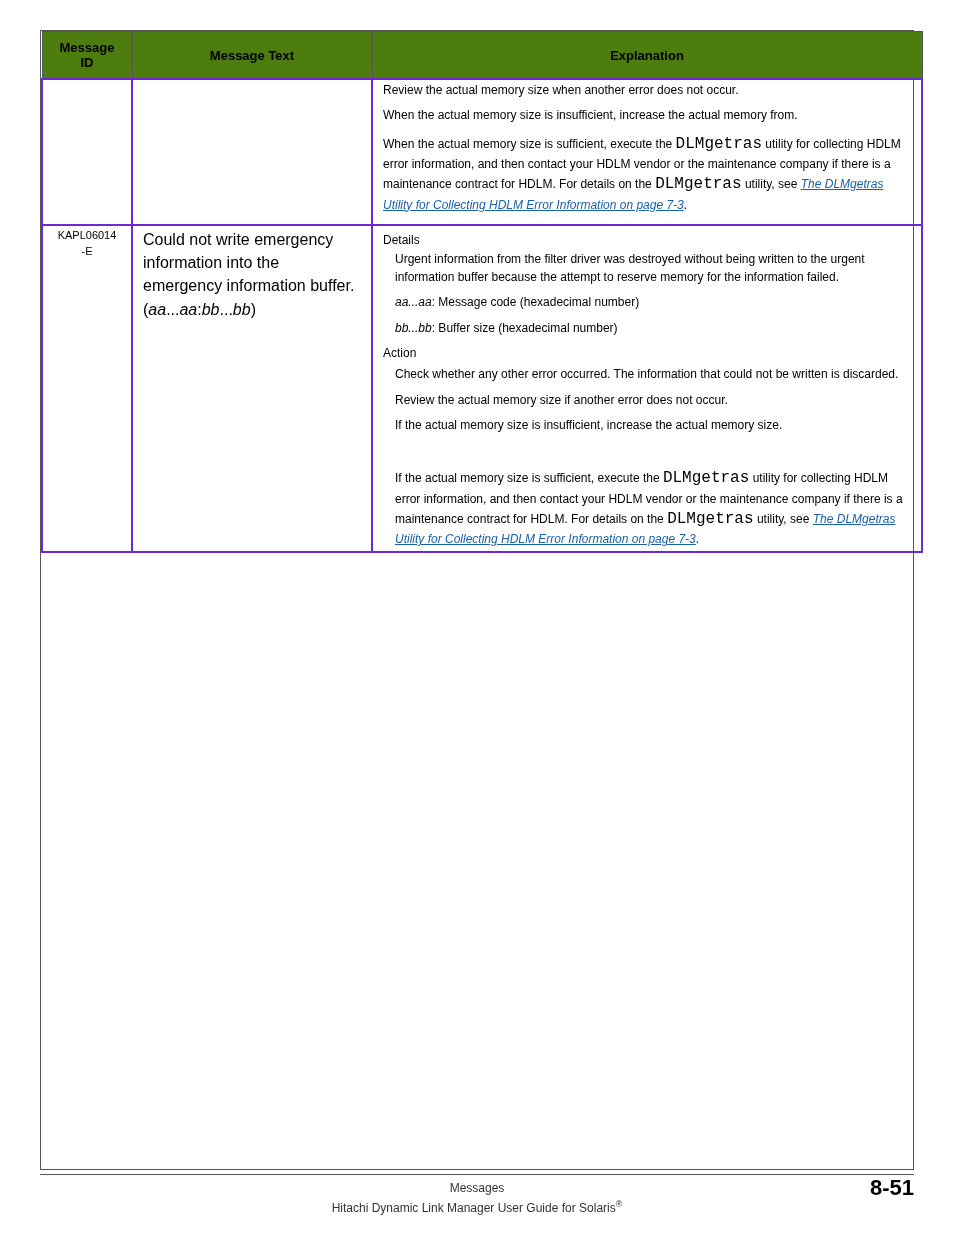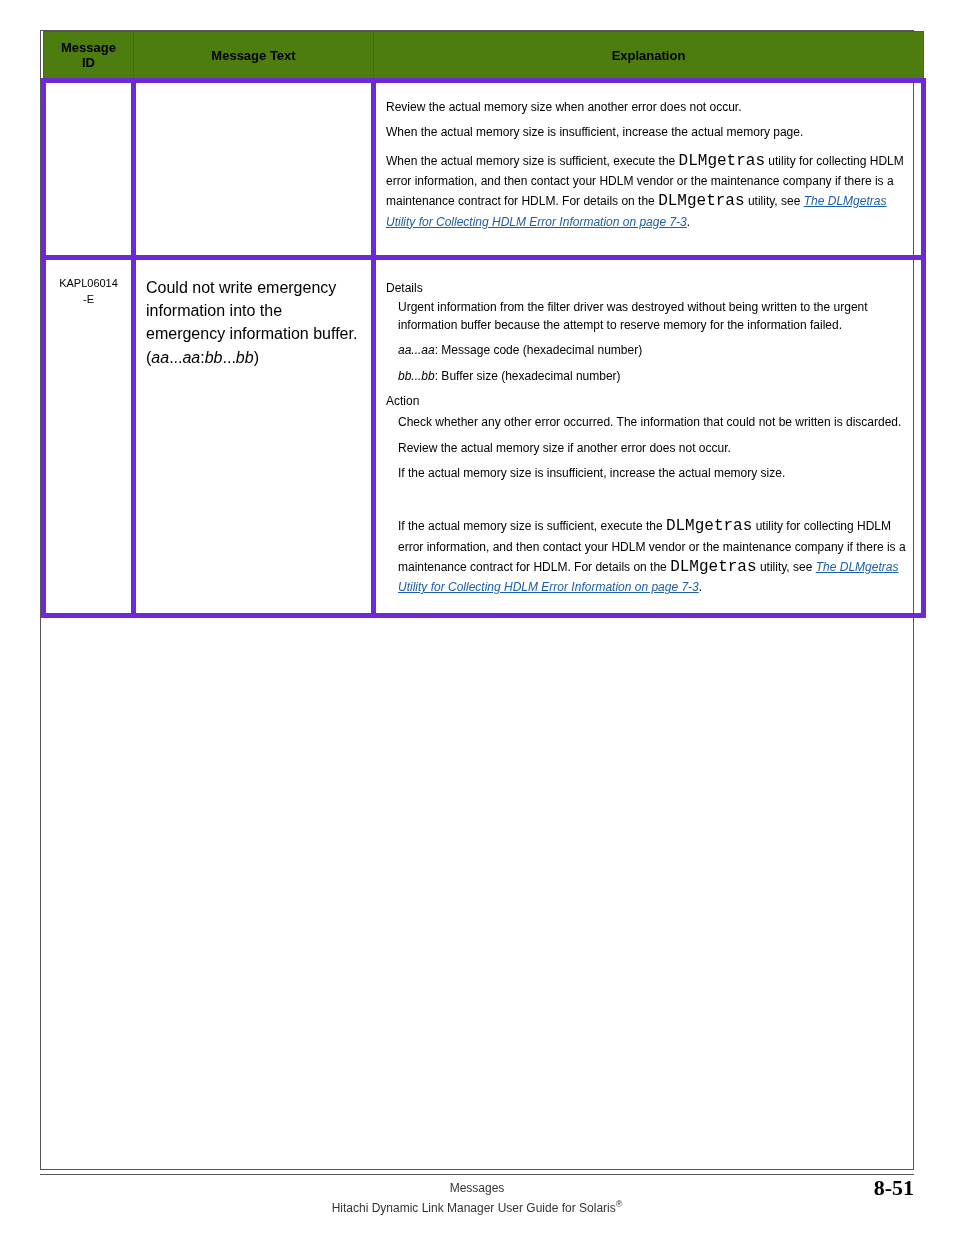--- a/index.html
+++ b/index.html
@@ -43,22 +43,22 @@
       background: #4d7c0f;
       border: 1px solid #555;
       padding: 8px 10px;
       text-align: center;
       font-weight: bold;
       font-size: 13px;
       vertical-align: middle;
     }
 
     tbody td {
-      border: 5px solid #6d28d9;
-      padding: 16px 10px;
+      border: 2px solid #6d28d9;
+      padding: 2px 10px;
       vertical-align: top;
       font-size: 12.5px;
       line-height: 1.45;
     }
 
     .cell-id {
       font-size: 11px;
       white-space: pre-line;
       text-align: center;
     }
@@ -136,21 +136,20 @@
       font-size: 12px;
       color: #333;
     }
 
     .footer-page {
       position: absolute;
       right: 0;
       font-size: 22px;
       font-weight: bold;
       color: #000;
-      font-family: Liberation Serif, serif;
     }
 
     .footer-line2 {
       font-size: 12px;
       color: #333;
       text-align: center;
     }
 
     sup {
       font-size: 9px;
@@ -179,21 +178,21 @@
       <tbody>
 
         <tr>
           <td class="cell-id"></td>
           <td class="cell-msg"></td>
           <td class="cell-exp">
             <div class="exp-top-para">
               Review the actual memory size when another error does not occur.
             </div>
             <div class="exp-top-para">
-              When the actual memory size is insufficient, increase the actual memory page.
+              When the actual memory size is insufficient, increase the actual memory from.
             </div>
             <div class="exp-top-para">
               When the actual memory size is sufficient, execute the <span class="mono">DLMgetras</span> utility for collecting HDLM error information, and then contact your HDLM vendor or the maintenance company if there is a maintenance contract for HDLM. For details on the <span class="mono">DLMgetras</span> utility, see <a class="link"><em>The DLMgetras Utility for Collecting HDLM Error Information on page 7-3</em></a>.
             </div>
           </td>
         </tr>
 
         <tr>
           <td class="cell-id">KAPL06014<br>-E</td>
           <td class="cell-msg">

